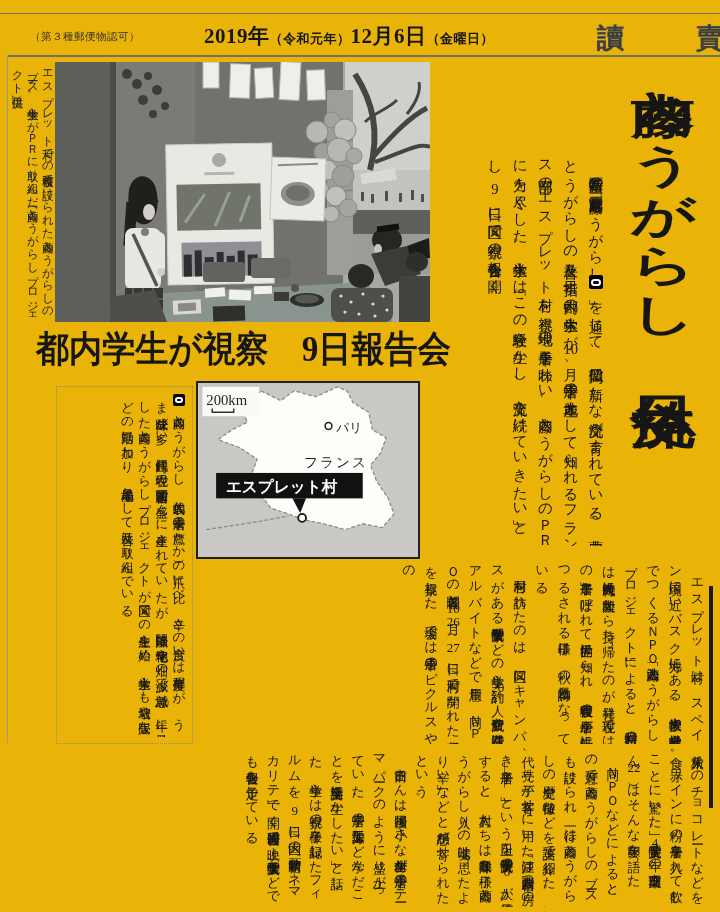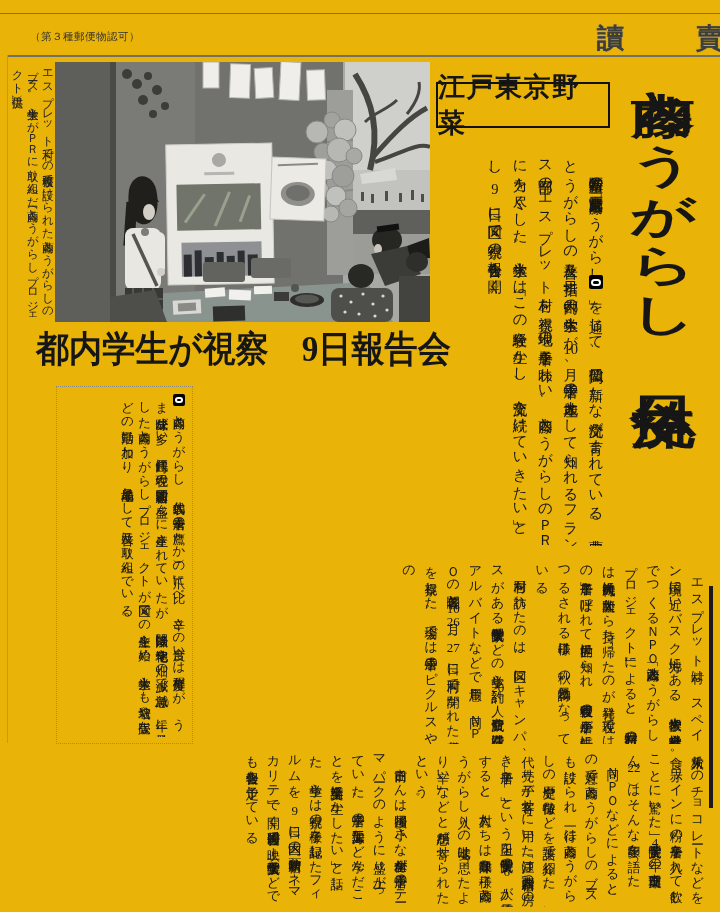--- a/index.html
+++ b/index.html
@@ -72,32 +72,30 @@
 
   .col-rule{position:absolute;left:709px;top:586px;width:4px;height:222px;background:#1a1a1a;}
 </style>
 </head>
 <body>
 
 <div class="page">
 
   <div class="hline" style="left:0;top:13px;width:720px;height:1px;"></div>
   <div class="postal-note">（第３種郵便物認可）</div>
+  <div class="date-line"><span>2019年</span><span class="paren">（令和元年）</span><span>12月6日</span><span class="paren">（金曜日）</span></div>
   <div class="masthead-char c1">讀</div>
   <div class="masthead-char c2">賣</div>
   <div class="hline" style="left:7px;top:55px;width:713px;height:2px;"></div>
   <div class="vline" style="left:7px;top:55px;width:1px;height:688px;"></div>
 
   <div class="headline-main">
     <span>内藤とうがらし　日仏交流</span>
   </div>
 
-  <div class="kicker-box">
-    <span>江戸東京野菜</span>
-  </div>
 
   <div class="lead vtext">
     <p><span class="tcyify">　新宿区特産の江戸東京野菜「内藤とうがらし</span><span class="refmark"></span><span class="tcyify">」を通じて、日仏間で新たな交流が育まれている。内藤とうがらしの普及を目指す都内の大学生らが<span class="tcy">10</span>月、唐辛子の大産地として知られるフランス南部のエスプレット村を視察。現地の唐辛子を味わい、内藤とうがらしのＰＲに力を尽くした。大学生らは「この経験を生かし、交流を続けていきたい」とし、<span class="tcy">9</span>日に同区で視察の報告会を開く。</span></p>
   </div>
 
   <div class="photo">
     <svg width="375" height="260" viewBox="0 0 375 260">
       <rect x="0" y="0" width="375" height="260" fill="#a8a8a4"></rect>
       <rect x="290" y="0" width="85" height="132" fill="#cfcfcb"></rect>
       <rect x="0" y="0" width="150" height="260" fill="#7a7a76"></rect>
@@ -250,20 +248,41 @@
       <polygon points="55,235 100,228 112,260 55,260" fill="#4e4e4a"></polygon>
     </svg>
   </div>
 
   <div class="caption vtext">
     <p class="tcyify">エスプレット村での収穫祭で設けられた内藤とうがらしのブース。大学生らがＰＲに取り組んだ（「内藤とうがらしプロジェクト」提供）</p>
   </div>
 
   <div class="subheadline">都内学生が視察　9日報告会</div>
 
+  <div class="map">
+    <svg width="220" height="174" viewBox="0 0 224 178">
+      <rect x="0" y="0" width="224" height="178" fill="#c9c8c4"></rect>
+      <path d="M64,8 L84,18 L98,8 L120,14 L142,4 L152,8 L158,20 L174,30 L178,48 L192,56 L186,72 L176,84 L182,100 L194,118 L200,134 L188,148 L168,144 L150,150 L128,144 L108,140 L92,134 L74,128 L62,112 L54,94 L60,78 L42,66 L20,58 L34,48 L50,40 L44,26 L56,16 Z" fill="#fdfdfa" stroke="#8a8a87" stroke-width="1.3" stroke-dasharray="4,2"></path>
+      <path d="M8,150 L60,142 L92,136" fill="none" stroke="#8a8a87" stroke-width="1.3" stroke-dasharray="4,2"></path>
+      <g>
+        <rect x="4" y="4" width="58" height="30" fill="#fbfaf7"></rect>
+        <text x="8" y="22" font-size="15" fill="#222" font-family="Liberation Serif, DejaVu Serif, serif">200km</text>
+        <path d="M14,26 v4 h22 v-4" fill="none" stroke="#333" stroke-width="1.5"></path>
+      </g>
+      <circle cx="133" cy="44" r="3.5" fill="#fdfdfa" stroke="#222" stroke-width="1.6"></circle>
+      <text x="141" y="50" font-size="13" fill="#222" class="map-label">パリ</text>
+      <text x="108" y="86" font-size="14" fill="#222" letter-spacing="2" class="map-label">フランス</text>
+      <g>
+        <rect x="18" y="92" width="150" height="26" fill="#111"></rect>
+        <text x="28" y="111" font-size="16" font-weight="bold" fill="#fff" class="map-label">エスプレット村</text>
+        <polygon points="96,118 110,118 104,133" fill="#111"></polygon>
+      </g>
+      <circle cx="106" cy="138" r="4" fill="#fdfdfa" stroke="#111" stroke-width="1.8"></circle>
+    </svg>
+  </div>
 
   <div class="explainer">
     <div class="explainer-inner vtext">
       <p><span class="refmark"></span><span>内藤とうがらし</span><span class="tcyify">　代表的な唐辛子の「鷹（たか）の爪」に比べ、辛さの度合いは半分程度だが、うま味成分が多い。江戸時代に現在の新宿区周辺で盛んに生産されていたが、明治以降は宅地化や畑の減少で急減。<span class="tcy">2010</span>年に発足した内藤とうがらしプロジェクトが同区での生産を始め、大学生らも栽培や販売などの活動に加わり、地場産品として普及に取り組んでいる。</span></p>
     </div>
   </div>
 
   <div class="body-top vtext">
     <p class="tcyify">　エスプレット村は、スペイン国境に近いバスク地方にある。大学教授や会社経営者らでつくるＮＰＯ法人「内藤とうがらしプロジェクト」によると、同村特産の赤唐辛子は大航海時代に新大陸から持ち帰ったのが発祥。現在では「美食の唐辛子」と呼ばれて世界的に知られ、収穫直後の唐辛子が軒先につるされる様子は、秋の風物詩となっている。</p>
     <p class="tcyify">　同村を訪れたのは、同区にキャンパスがある学習院女子大学などの学生ら計約<span class="tcy">20</span>人。渡航費や滞在費はアルバイトなどで用意し、同ＮＰＯの関係者と<span class="tcy">10</span>月<span class="tcy">26</span>～<span class="tcy">27</span>日に同村で開かれた収穫祭を視察した。会場では唐辛子のピクルスや唐辛子の</p>

